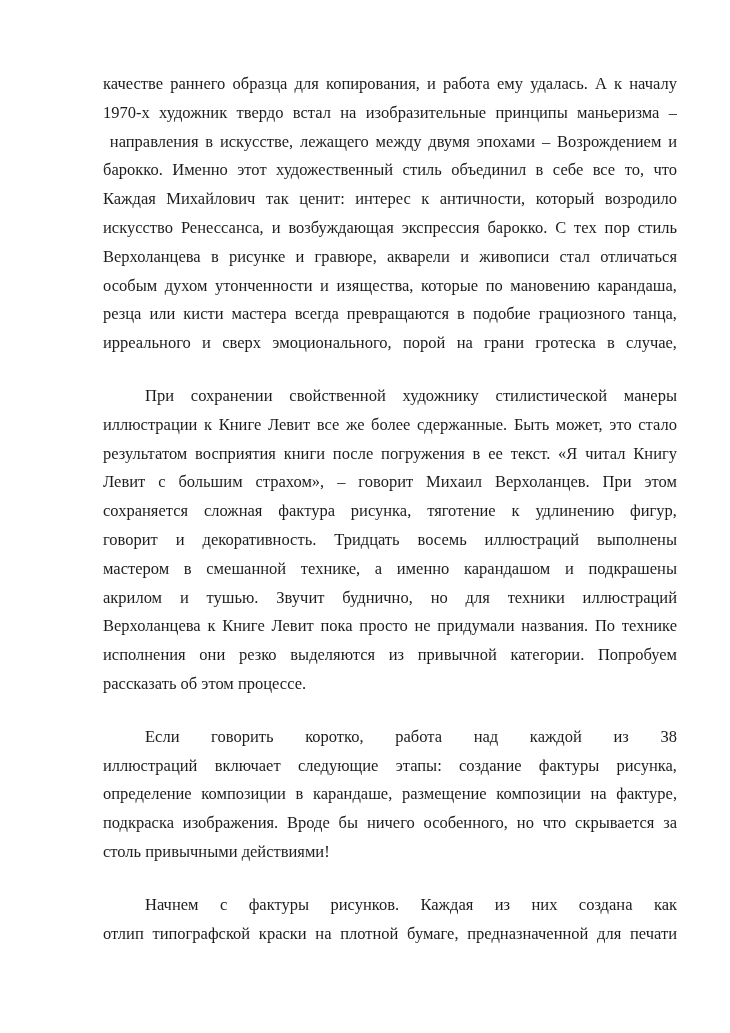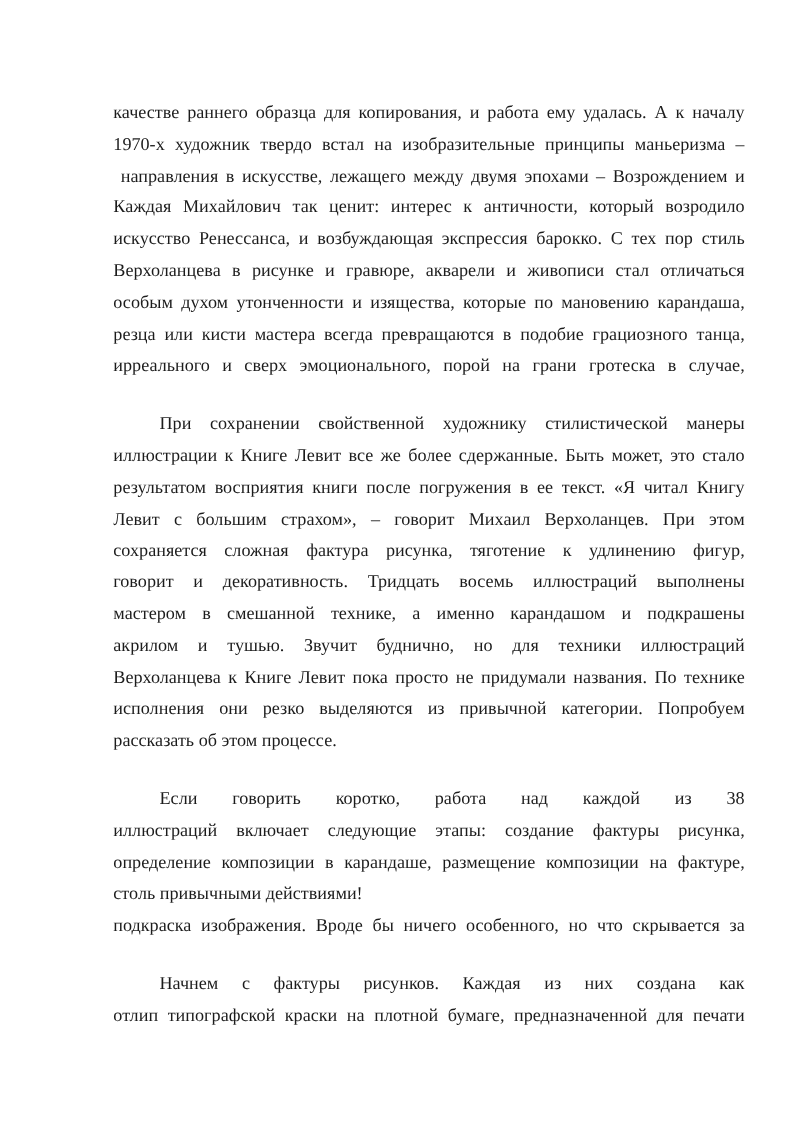--- a/index.html
+++ b/index.html
@@ -19,21 +19,21 @@
     color: #1c1c1c;
   }
   .content {
     position: absolute;
     left: 103px;
     top: 70px;
     width: 574px;
     font-size: 16.5px;
   }
   .para {
-    margin: 18px 0 24px 0;
+    margin: 0 0 24px 0;
   }
   .para:last-child {
     margin-bottom: 0;
   }
   .line {
     height: 28.8px;
     line-height: 28.8px;
     text-align: justify;
     text-align-last: justify;
     white-space: normal;
@@ -49,20 +49,21 @@
 </style>
 </head>
 <body>
 
 <div class="page">
   <div class="content">
       <div class="para">
         <div class="line">качестве раннего образца для копирования, и работа ему удалась. А к началу</div>
         <div class="line">1970-х художник твердо встал на изобразительные принципы маньеризма –</div>
         <div class="line">&nbsp;направления в искусстве, лежащего между двумя эпохами – Возрождением и</div>
+        <div class="line">барокко. Именно этот художественный стиль объединил в себе все то, что</div>
         <div class="line">Каждая Михайлович так ценит: интерес к античности, который возродило</div>
         <div class="line">искусство Ренессанса, и возбуждающая экспрессия барокко. С тех пор стиль</div>
         <div class="line">Верхоланцева в рисунке и гравюре, акварели и живописи стал отличаться</div>
         <div class="line">особым духом утонченности и изящества, которые по мановению карандаша,</div>
         <div class="line">резца или кисти мастера всегда превращаются в подобие грациозного танца,</div>
         <div class="line">ирреального и сверх эмоционального, порой на грани гротеска в случае,</div>
       </div>
       <div class="para">
         <div class="line indent">При сохранении свойственной художнику стилистической манеры</div>
         <div class="line">иллюстрации к Книге Левит все же более сдержанные. Быть может, это стало</div>
@@ -73,21 +74,21 @@
         <div class="line">мастером в смешанной технике, а именно карандашом и подкрашены</div>
         <div class="line">акрилом и тушью. Звучит буднично, но для техники иллюстраций</div>
         <div class="line">Верхоланцева к Книге Левит пока просто не придумали названия. По технике</div>
         <div class="line">исполнения они резко выделяются из привычной категории. Попробуем</div>
         <div class="line last">рассказать об этом процессе.</div>
       </div>
       <div class="para">
         <div class="line indent">Если говорить коротко,&nbsp;работа над каждой из 38</div>
         <div class="line">иллюстраций&nbsp;включает следующие&nbsp;этапы: создание фактуры рисунка,</div>
         <div class="line">определение композиции в карандаше, размещение композиции на фактуре,</div>
+        <div class="line">подкраска изображения. Вроде бы ничего особенного, но что скрывается за</div>
         <div class="line last">столь привычными действиями!</div>
-        <div class="line">подкраска изображения. Вроде бы ничего особенного, но что скрывается за</div>
       </div>
       <div class="para">
         <div class="line indent">Начнем с фактуры рисунков. Каждая из них создана&nbsp;как</div>
         <div class="line">отлип типографской краски на плотной бумаге, предназначенной для печати</div>
       </div>
     </div>
 </div>
 
 </body></html>

